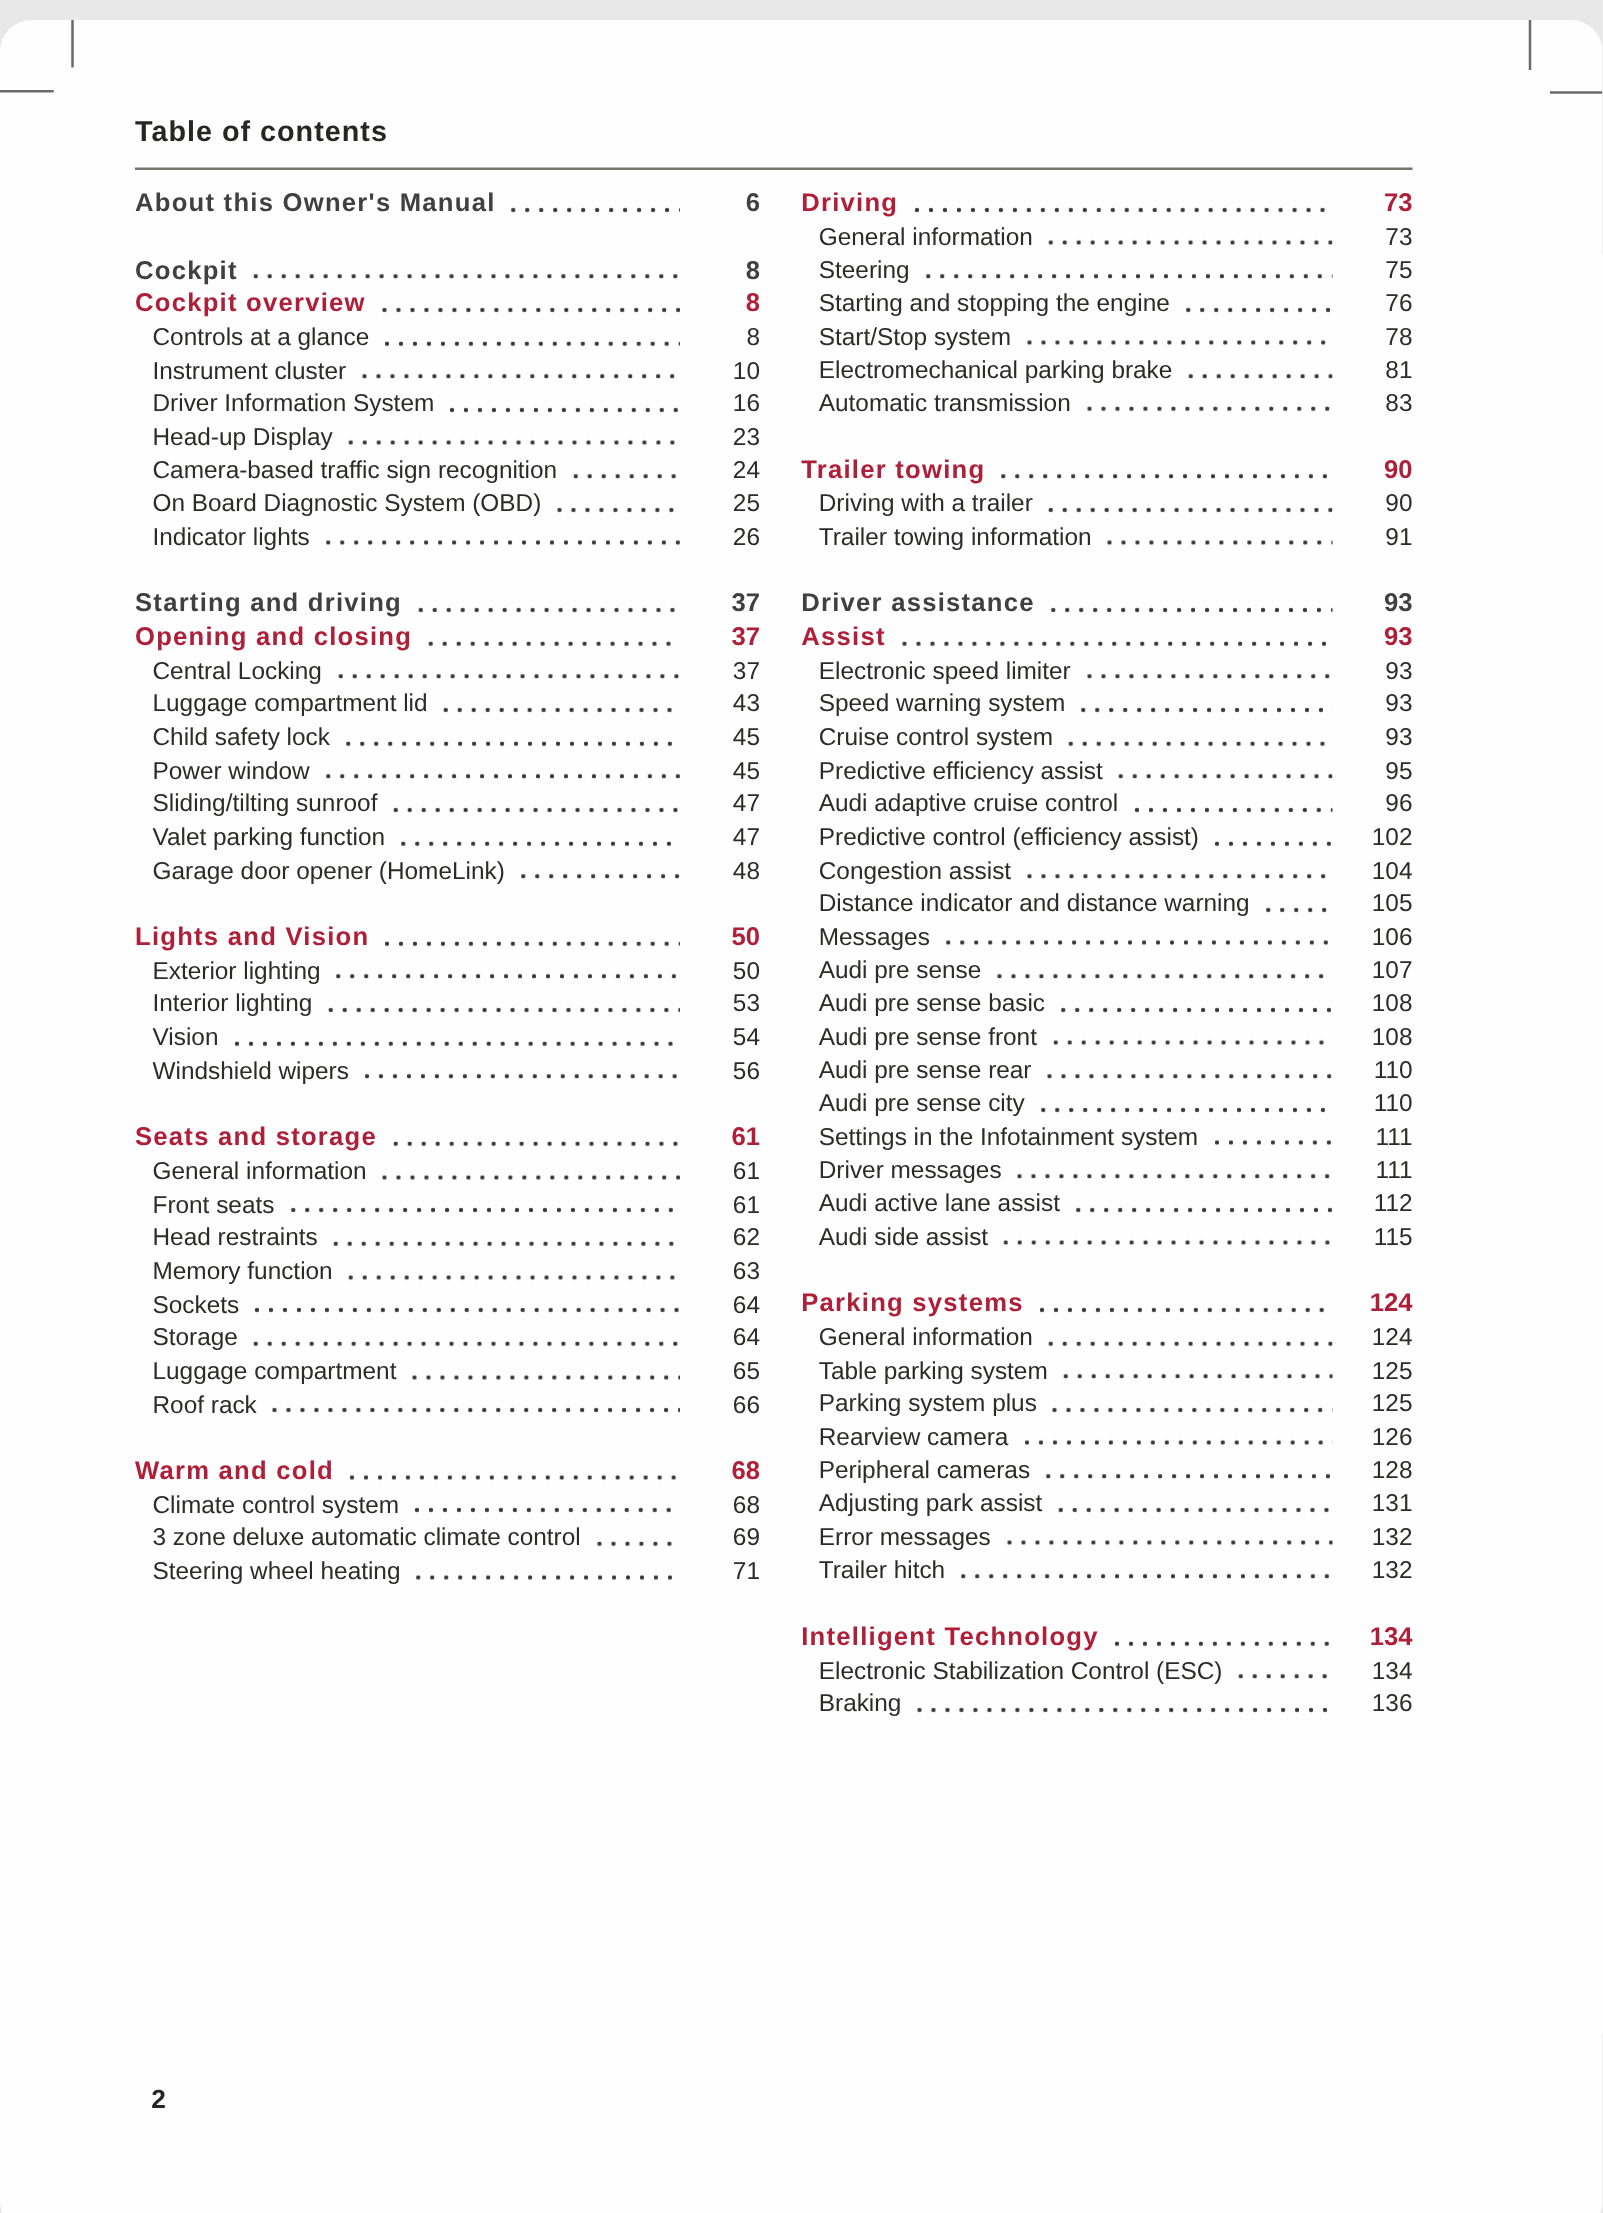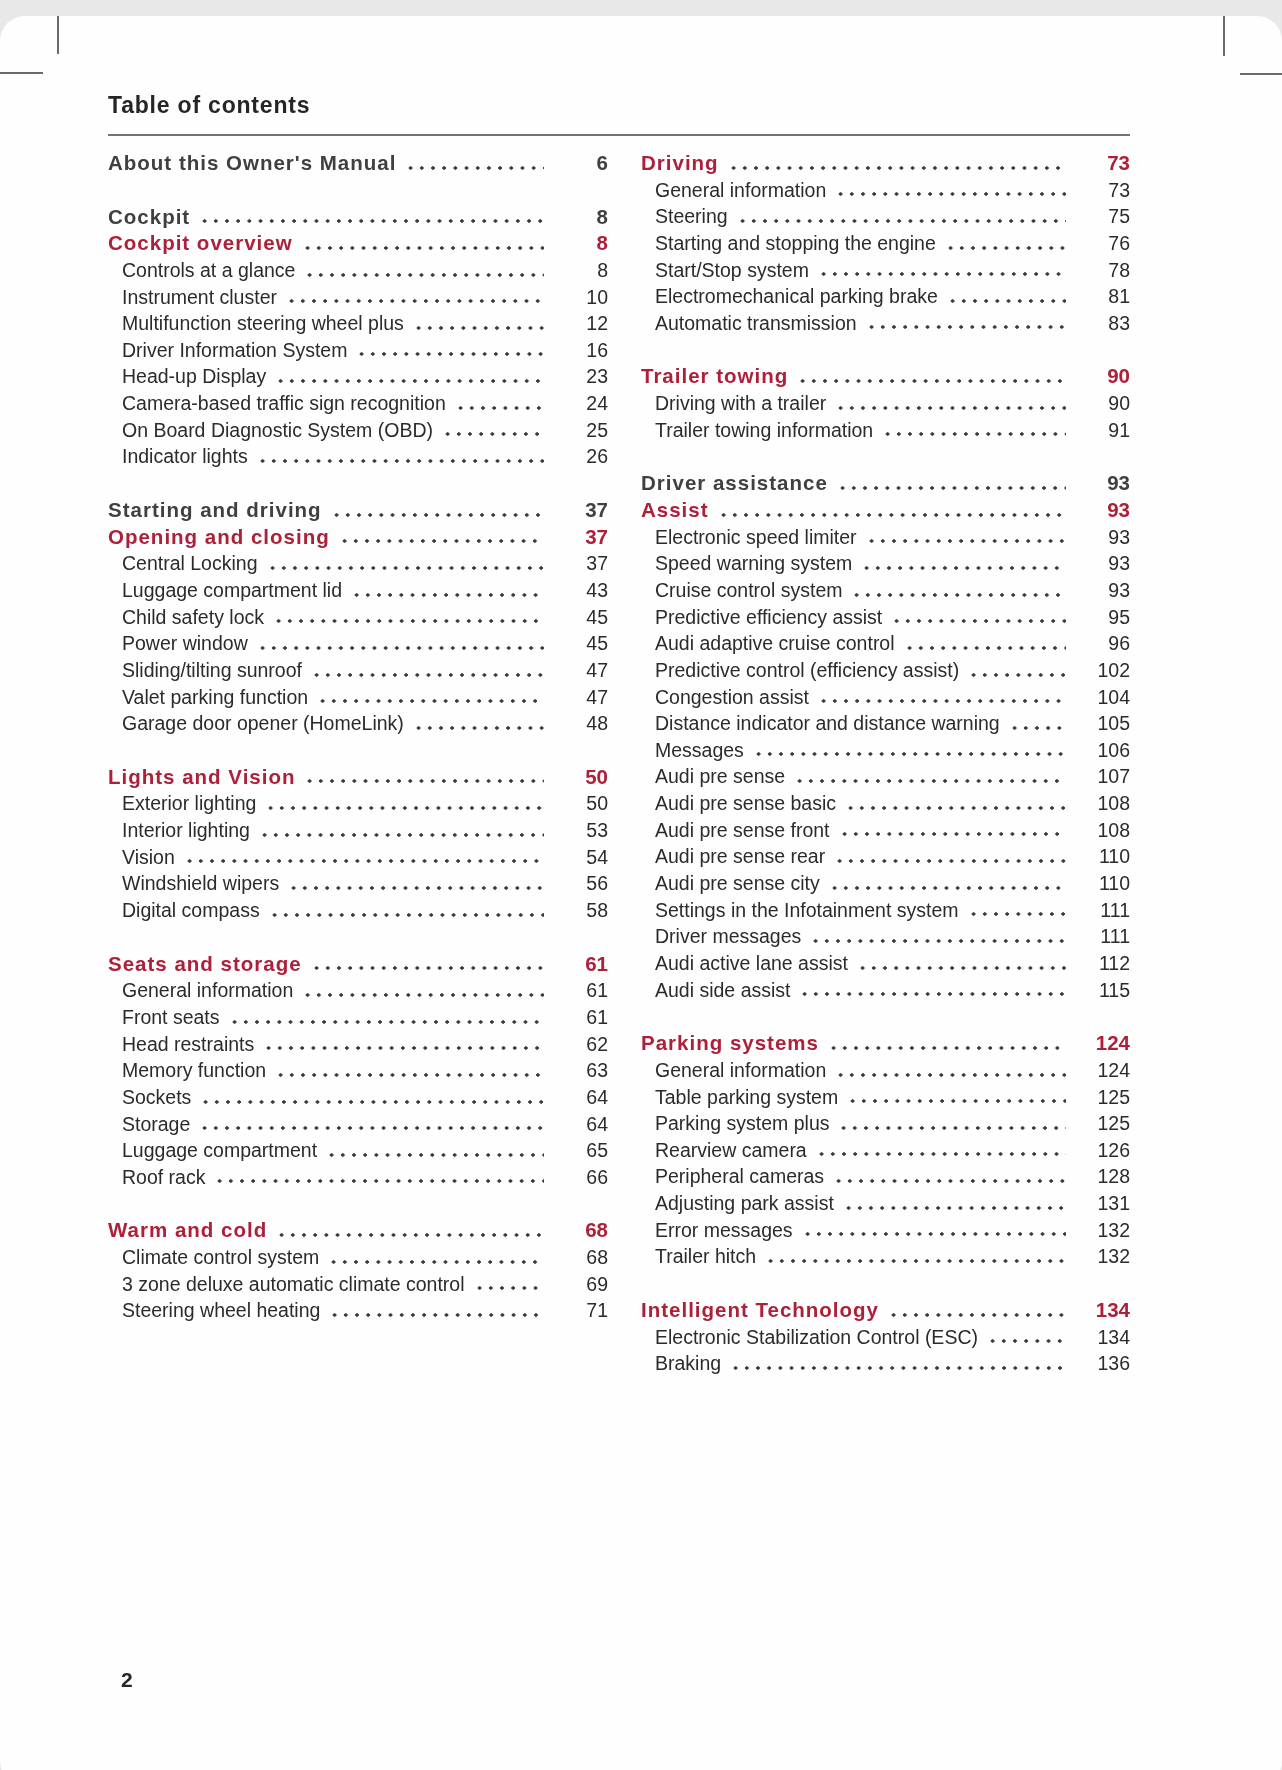--- a/index.html
+++ b/index.html
@@ -102,25 +102,20 @@
         <span class="label">Controls at a glance</span>
         <span class="leader"></span>
         <span class="num">8</span>
       </div>
       <div class="row entry">
         <span class="label">Instrument cluster</span>
         <span class="leader"></span>
         <span class="num">10</span>
       </div>
       <div class="row entry">
-        <span class="label">Multifunction steering wheel plus</span>
-        <span class="leader"></span>
-        <span class="num">12</span>
-      </div>
-      <div class="row entry">
         <span class="label">Driver Information System</span>
         <span class="leader"></span>
         <span class="num">16</span>
       </div>
       <div class="row entry">
         <span class="label">Head-up Display</span>
         <span class="leader"></span>
         <span class="num">23</span>
       </div>
       <div class="row entry">
@@ -200,25 +195,20 @@
       </div>
       <div class="row entry">
         <span class="label">Vision</span>
         <span class="leader"></span>
         <span class="num">54</span>
       </div>
       <div class="row entry">
         <span class="label">Windshield wipers</span>
         <span class="leader"></span>
         <span class="num">56</span>
-      </div>
-      <div class="row entry">
-        <span class="label">Digital compass</span>
-        <span class="leader"></span>
-        <span class="num">58</span>
       </div>
       <div class="row section-red gap">
         <span class="label">Seats and storage</span>
         <span class="leader"></span>
         <span class="num">61</span>
       </div>
       <div class="row entry">
         <span class="label">General information</span>
         <span class="leader"></span>
         <span class="num">61</span>

